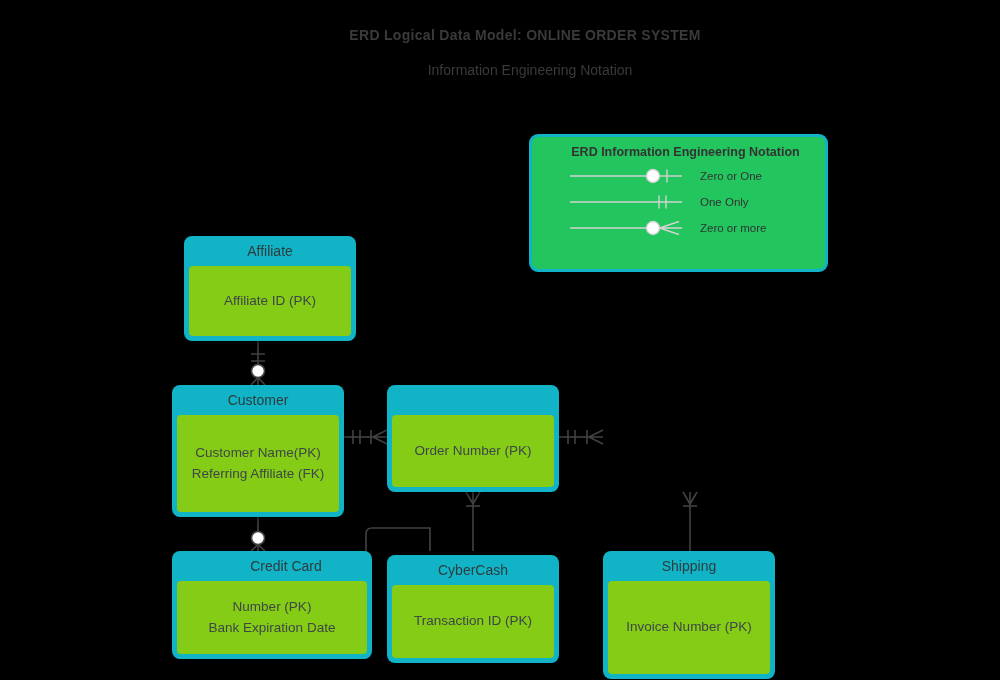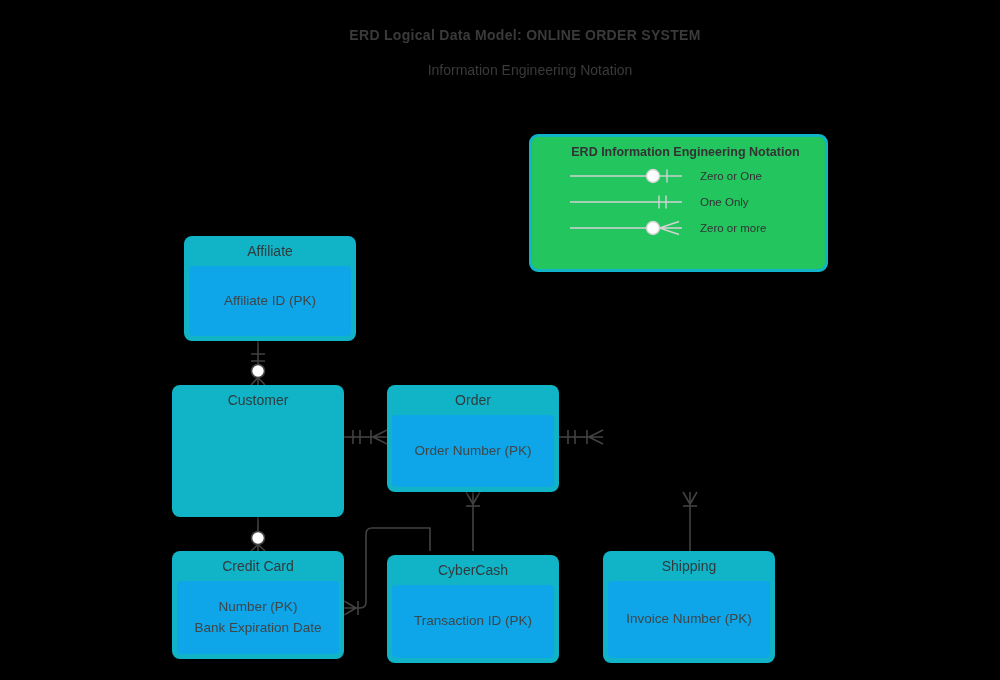--- a/index.html
+++ b/index.html
@@ -44,21 +44,21 @@
   .entity{
     position:absolute;width:172px;background:var(--teal);border-radius:8px;
     box-shadow:0 2px 4px rgba(0,0,0,.5);
   }
   .entity-header{
     height:30px;line-height:30px;text-align:center;
     font-size:14px;color:var(--header_text);
   }
   .entity-body{
     position:absolute;left:5px;right:5px;top:30px;bottom:5px;
-    background:#0ea5e9;border-radius:4px;
+    background:#84cc16;border-radius:4px;
     display:flex;flex-direction:column;align-items:center;justify-content:center;
     font-size:13.5px;line-height:1.55;color:var(--entity_text);text-align:center;
   }
 </style>
 </head>
 <body>
 
 <div class="canvas">
 
   <div class="diagram-title">ERD Logical Data Model: ONLINE ORDER SYSTEM</div>
@@ -138,45 +138,48 @@
 
   <div class="entity" style="left:172px;top:236px;height:105px;margin-left:12px;">
     <div class="entity-header">Affiliate</div>
     <div class="entity-body">
       <div>Affiliate ID (PK)</div>
     </div>
   </div>
 
   <div class="entity" style="left:172px;top:385px;height:132px;">
     <div class="entity-header">Customer</div>
+    <div class="entity-body">
+      <div>Customer Name(PK)</div>
+      <div>Referring Affiliate (FK)</div>
+    </div>
   </div>
 
   <div class="entity" style="left:387px;top:385px;height:107px;">
-    <div class="entity-header">Order</div>
     <div class="entity-body">
       <div>Order Number (PK)</div>
     </div>
   </div>
 
 
-  <div class="entity" style="left:172px;top:551px;height:108px;">
+  <div class="entity" style="left:172px;top:551px;height:108px;padding-left:28px;">
     <div class="entity-header">Credit Card</div>
     <div class="entity-body">
       <div>Number (PK)</div>
       <div>Bank Expiration Date</div>
     </div>
   </div>
 
   <div class="entity" style="left:387px;top:555px;height:108px;">
     <div class="entity-header">CyberCash</div>
     <div class="entity-body">
       <div>Transaction ID (PK)</div>
     </div>
   </div>
 
-  <div class="entity" style="left:603px;top:551px;height:112px;">
+  <div class="entity" style="left:603px;top:551px;height:128px;">
     <div class="entity-header">Shipping</div>
     <div class="entity-body">
       <div>Invoice Number (PK)</div>
     </div>
   </div>
 
 </div>
 
 </body></html>

